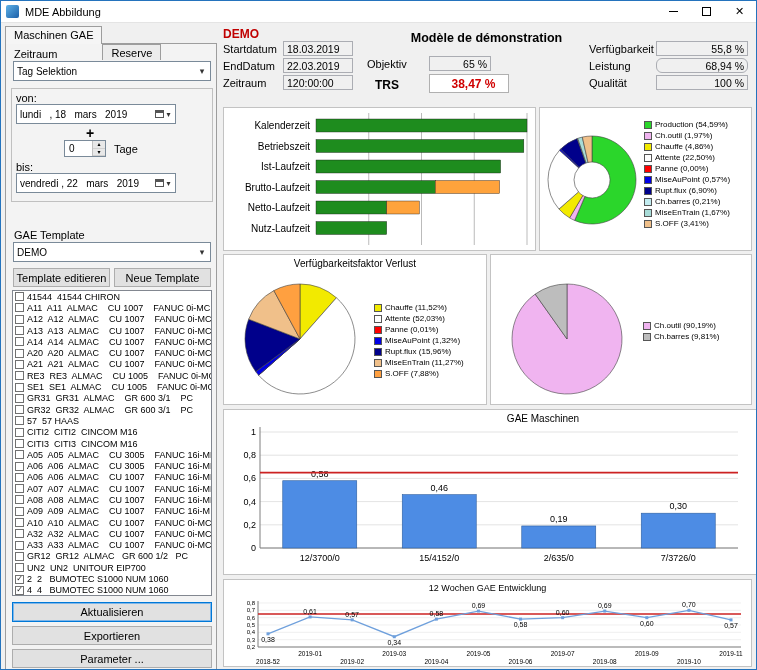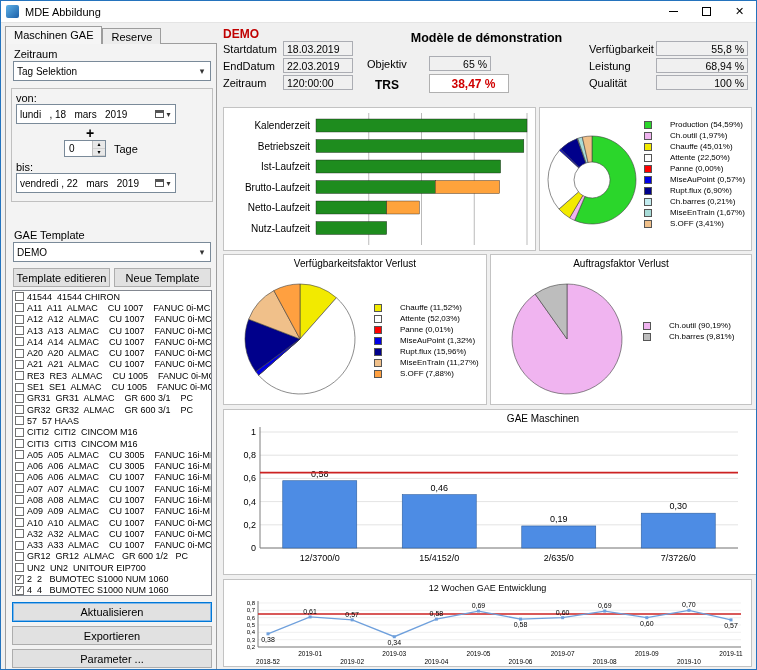--- a/index.html
+++ b/index.html
@@ -9,21 +9,21 @@
   .titlebar{position:absolute;left:0;top:0;right:0;height:22px;background:#fff;display:flex;align-items:center;border-bottom:1px solid #e4e4e4;}
   .app-icon{width:13px;height:13px;margin:0 6px 0 5px;background:linear-gradient(135deg,#5fb2e8,#1b5fa8);border-radius:2px;flex:none;}
   .title-text{font-size:11px;}
   .win-controls{margin-left:auto;display:flex;height:100%;}
   .win-btn{width:33px;height:100%;display:flex;align-items:center;justify-content:center;cursor:default;}
   .glyph-min{width:9px;height:1px;background:#000;display:inline-block;}
   .glyph-max{width:9px;height:9px;border:1px solid #000;display:inline-block;}
   .glyph-close{font-size:11px;line-height:11px;}
 
   .tab-strip{position:absolute;left:4px;top:25px;display:flex;z-index:3;}
-  .tab{height:16px;margin-top:2px;padding:2px 8px 0;border:1px solid #9d9d9d;border-bottom:none;background:#ececec;font-size:11px;}
+  .tab{height:16px;margin-top:18px;padding:2px 8px 0;border:1px solid #9d9d9d;border-bottom:none;background:#ececec;font-size:11px;}
   .tab.active{height:18px;margin-top:0;background:#f5f5f5;position:relative;z-index:4;}
   .left-panel{position:absolute;left:4px;top:42px;width:212px;height:627px;border:1px solid #9d9d9d;background:#f3f3f3;z-index:2;}
   .lbl{position:absolute;font-size:11px;white-space:nowrap;}
   .groupbox{position:absolute;border:1px solid #c0c0c0;background:transparent;}
   .combo{position:absolute;height:20px;background:#fff;border:1px solid #7a8a99;display:flex;align-items:center;overflow:hidden;}
   .combo-text{flex:1;padding-left:3px;font-size:10px;white-space:pre;overflow:hidden;}
   .combo-arrow{width:16px;height:100%;display:flex;align-items:center;justify-content:center;font-size:9px;color:#333;flex:none;}
   .cal-wrap{width:24px;height:100%;display:flex;align-items:center;justify-content:center;font-size:8px;color:#333;flex:none;gap:2px;}
   .cal-icon{width:9px;height:8px;border:1px solid #555;border-top:3px solid #555;display:inline-block;}
   .plus{position:absolute;font-size:14px;font-weight:bold;}
@@ -45,21 +45,21 @@
   .main-title{position:absolute;left:0;right:0;top:6px;text-align:center;font-weight:bold;font-size:12.5px;}
   .field{position:absolute;height:15px;border:1px solid #abadb3;background:#f0f0f0;font-size:10.5px;
          display:flex;align-items:center;padding:0 3px;overflow:hidden;white-space:nowrap;}
   .field.right{justify-content:flex-end;}
   .field.trs{height:19px;background:#fff;justify-content:center;color:#d00000;font-weight:bold;font-size:12px;border:1px solid #b0b0b0;}
   .trs-label{font-weight:bold;font-size:12px;}
   .panel{position:absolute;background:#fff;border:1px solid #c3c3c3;overflow:hidden;}
   .panel-title{position:absolute;left:0;right:0;top:3px;text-align:center;font-size:10px;}
   .panel-title.sm{font-size:9px;}
   .legend{position:absolute;font-size:8px;line-height:9px;}
-  .legend-row{display:flex;align-items:center;margin-bottom:2px;white-space:nowrap;gap:15px;}
+  .legend-row{display:flex;align-items:center;margin-bottom:2px;white-space:nowrap;}
   .swatch{width:8px;height:8px;border:1px solid #555;margin-right:3px;flex:none;}
   svg{position:absolute;font-family:"Liberation Sans",sans-serif;}
   svg text{fill:#000;}
 </style>
 </head>
 <body>
 
 <div class="window">
 
   <div class="titlebar">
@@ -254,21 +254,21 @@
     <div class="field" style="left:64px;top:50px;width:70px;">120:00:00</div>
 
     <div class="lbl" style="left:148px;top:33px;">Objektiv</div>
     <div class="field right" style="left:210px;top:31px;width:62px;">65 %</div>
     <div class="lbl trs-label" style="left:156px;top:53px;">TRS</div>
     <div class="field trs" style="left:210px;top:49px;width:80px;padding-left:12px;">38,47 %</div>
 
     <div class="lbl" style="left:370px;top:18px;">Verfügbarkeit</div>
     <div class="field right" style="left:437px;top:16px;width:92px;">55,8 %</div>
     <div class="lbl" style="left:370px;top:35px;">Leistung</div>
-    <div class="field right" style="left:437px;top:33px;width:92px;">68,94 %</div>
+    <div class="field right" style="left:437px;top:33px;width:92px;border-radius:6px;">68,94 %</div>
     <div class="lbl" style="left:370px;top:52px;">Qualität</div>
     <div class="field right" style="left:437px;top:50px;width:92px;">100 %</div>
 
     <div class="panel" style="left:4px;top:82px;width:313px;height:144px;">
       <svg id="svg-hbar" width="311" height="142" style="left:0;top:0;">
           <line x1="144.75" y1="5" x2="144.75" y2="137" stroke="#aaaaaa" stroke-width="0.8"></line>
           <line x1="197.5" y1="5" x2="197.5" y2="137" stroke="#aaaaaa" stroke-width="0.8"></line>
           <line x1="250.25" y1="5" x2="250.25" y2="137" stroke="#aaaaaa" stroke-width="0.8"></line>
           <line x1="303" y1="5" x2="303" y2="137" stroke="#aaaaaa" stroke-width="0.8"></line>
           <text x="86" y="21" text-anchor="end" font-size="10">Kalenderzeit</text>
@@ -304,21 +304,21 @@
           <div class="legend-row">
             <span class="swatch" style="background: rgb(43, 214, 43);"></span>
             <span>Production (54,59%)</span>
           </div>
           <div class="legend-row">
             <span class="swatch" style="background: rgb(240, 180, 240);"></span>
             <span>Ch.outil (1,97%)</span>
           </div>
           <div class="legend-row">
             <span class="swatch" style="background: rgb(242, 234, 0);"></span>
-            <span>Chauffe (45,01%)</span>
+            <span>Chauffe (4,86%)</span>
           </div>
           <div class="legend-row">
             <span class="swatch" style="background: rgb(255, 255, 255);"></span>
             <span>Attente (22,50%)</span>
           </div>
           <div class="legend-row">
             <span class="swatch" style="background: rgb(255, 0, 0);"></span>
             <span>Panne (0,00%)</span>
           </div>
           <div class="legend-row">
@@ -381,21 +381,20 @@
             <span>MiseEnTrain (11,27%)</span>
           </div>
           <div class="legend-row">
             <span class="swatch" style="background: rgb(255, 160, 64);"></span>
             <span>S.OFF (7,88%)</span>
           </div>
         </div>
     </div>
 
     <div class="panel" style="left:271px;top:229px;width:262px;height:151px;">
-      <div class="panel-title">Auftragsfaktor Verlust</div>
       <svg id="svg-pie2" width="150" height="149" style="left:0;top:0;">
           <path d="M 76 84 L 76.00 29.00 A 55 55 0 1 1 44.21 39.12 Z" fill="#f0b4f0" stroke="#404040" stroke-width="0.6"></path>
           <path d="M 76 84 L 44.21 39.12 A 55 55 0 0 1 76.00 29.00 Z" fill="#bdbdbd" stroke="#404040" stroke-width="0.6"></path>
         </svg>
       <div class="legend" id="legend-pie2" style="left:152px;top:66px;">
           <div class="legend-row">
             <span class="swatch" style="background: rgb(240, 180, 240);"></span>
             <span>Ch.outil (90,19%)</span>
           </div>
           <div class="legend-row">

